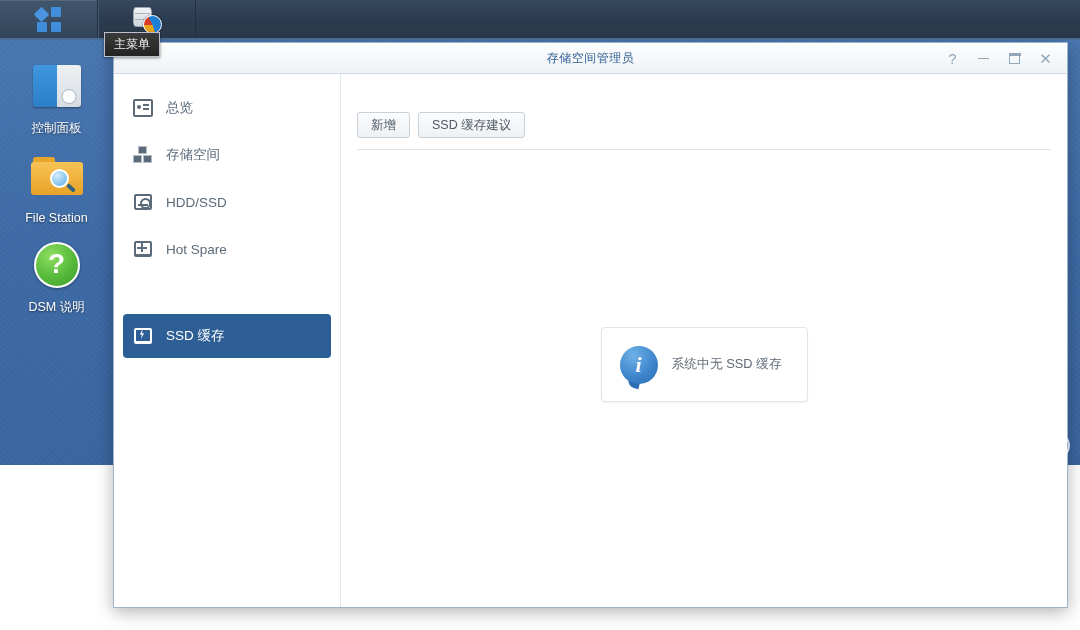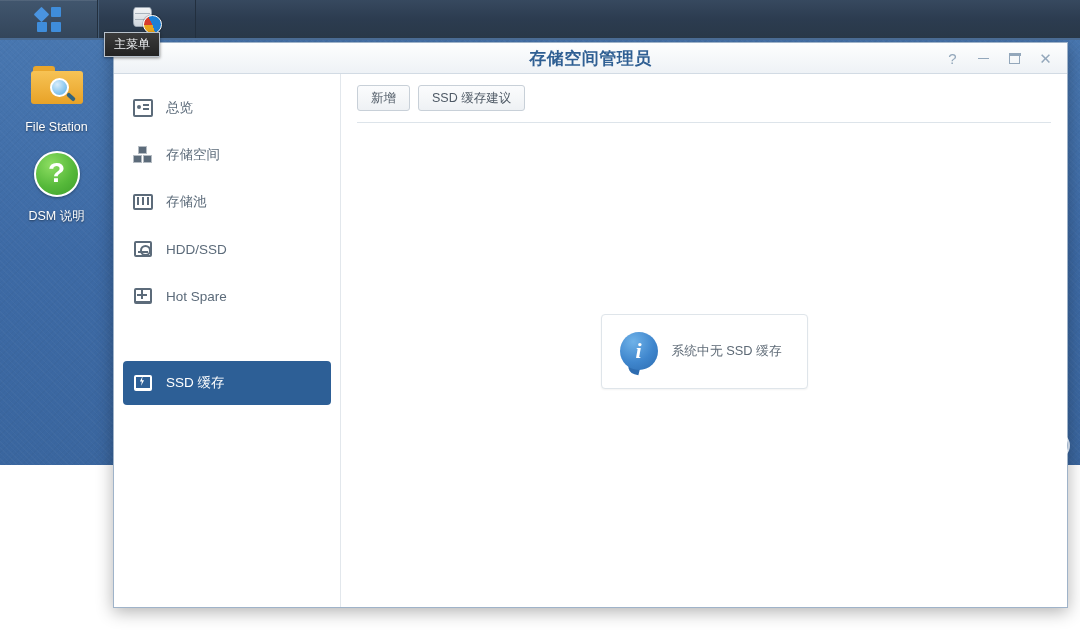--- a/index.html
+++ b/index.html
@@ -193,22 +193,22 @@
     position: relative;
     height: 31px;
     min-height: 31px;
     background: linear-gradient(180deg, #fdfefe 0%, #eef2f6 100%);
     border-bottom: 1px solid #d2dbe4;
     display: flex;
     align-items: center;
     justify-content: center;
   }
   #win-title {
-    font-size: 17px;
-    font-weight: bold;
+    font-size: 12px;
+    font-weight: normal;
     color: #2f5f93;
     letter-spacing: .5px;
   }
   #win-controls {
     position: absolute;
     right: 6px; top: 0;
     height: 31px;
     display: flex;
     align-items: center;
   }
@@ -275,21 +275,21 @@
   .ni-plus-v { position: absolute; left: 8px; top: 4px; width: 2px; height: 9px; background: currentColor; }
   .ni-plus-h { position: absolute; left: 4px; top: 7.5px; width: 10px; height: 2px; background: currentColor; }
   .ni-base { position: absolute; left: 3px; bottom: 3px; right: 3px; height: 2px; background: currentColor; }
 
   .ni-ssd { position: absolute; inset: 2px 1px; border: 2px solid currentColor; border-radius: 2px; }
   .ni-bolt { position: absolute; left: 6px; top: 3px; width: 6px; height: 10px; background: currentColor;
     clip-path: polygon(60% 0, 15% 55%, 48% 55%, 32% 100%, 85% 42%, 50% 42%); }
 
   
   #content { flex: 1; display: flex; flex-direction: column; min-width: 0; background: #ffffff; }
-  #toolbar { padding: 11px 14px 0 16px; display: flex; gap: 8px; }
+  #toolbar { padding: 11px 14px 0 16px; display: flex; gap: 8px; margin-top: 27px; }
   .tb-btn {
     min-width: 42px;
     height: 26px;
     padding: 0 13px;
     background: linear-gradient(180deg, #fbfcfd 0%, #eef1f4 100%);
     border: 1px solid #c8d0d8;
     border-radius: 3px;
     font-size: 12.5px;
     color: #4f5a66;
     display: flex; align-items: center; justify-content: center;
@@ -384,20 +384,29 @@
           <span class="pie"></span>
       </span>
     </div>
   </div>
 
   <div id="tooltip">主菜单</div>
 
   <div id="shortcuts">
 
 
+    <div class="shortcut">
+      <span class="sc-icon">
+        <span class="ic-cp">
+          <span class="left"><span class="row"></span><span class="row"></span><span class="row"></span></span>
+          <span class="right"><span class="rrow"></span><span class="rrow b"></span><span class="rrow g"></span><span class="knob"></span></span>
+        </span>
+      </span>
+      <span class="sc-label">控制面板</span>
+    </div>
 
     <div class="shortcut">
       <span class="sc-icon">
         <span class="ic-fs">
           <span class="tabf"></span>
             <span class="front"></span>
           <span class="stick"></span>
             <span class="lens"></span>
         </span>
       </span>
@@ -447,29 +456,20 @@
 
         <div class="nav-item">
           <span class="nav-icon">
             <span class="ni-cube t"></span>
               <span class="ni-cube bl"></span>
               <span class="ni-cube br"></span>
           </span>
           <span>存储空间</span>
         </div>
 
-        <div class="nav-item">
-          <span class="nav-icon">
-            <span class="ni-pool"></span>
-              <span class="ni-bar p1"></span>
-              <span class="ni-bar p2"></span>
-              <span class="ni-bar p3"></span>
-          </span>
-          <span>存储池</span>
-        </div>
 
         <div class="nav-item">
           <span class="nav-icon">
             <span class="ni-disk"></span>
           </span>
           <span>HDD/SSD</span>
         </div>
 
         <div class="nav-item">
           <span class="nav-icon">

